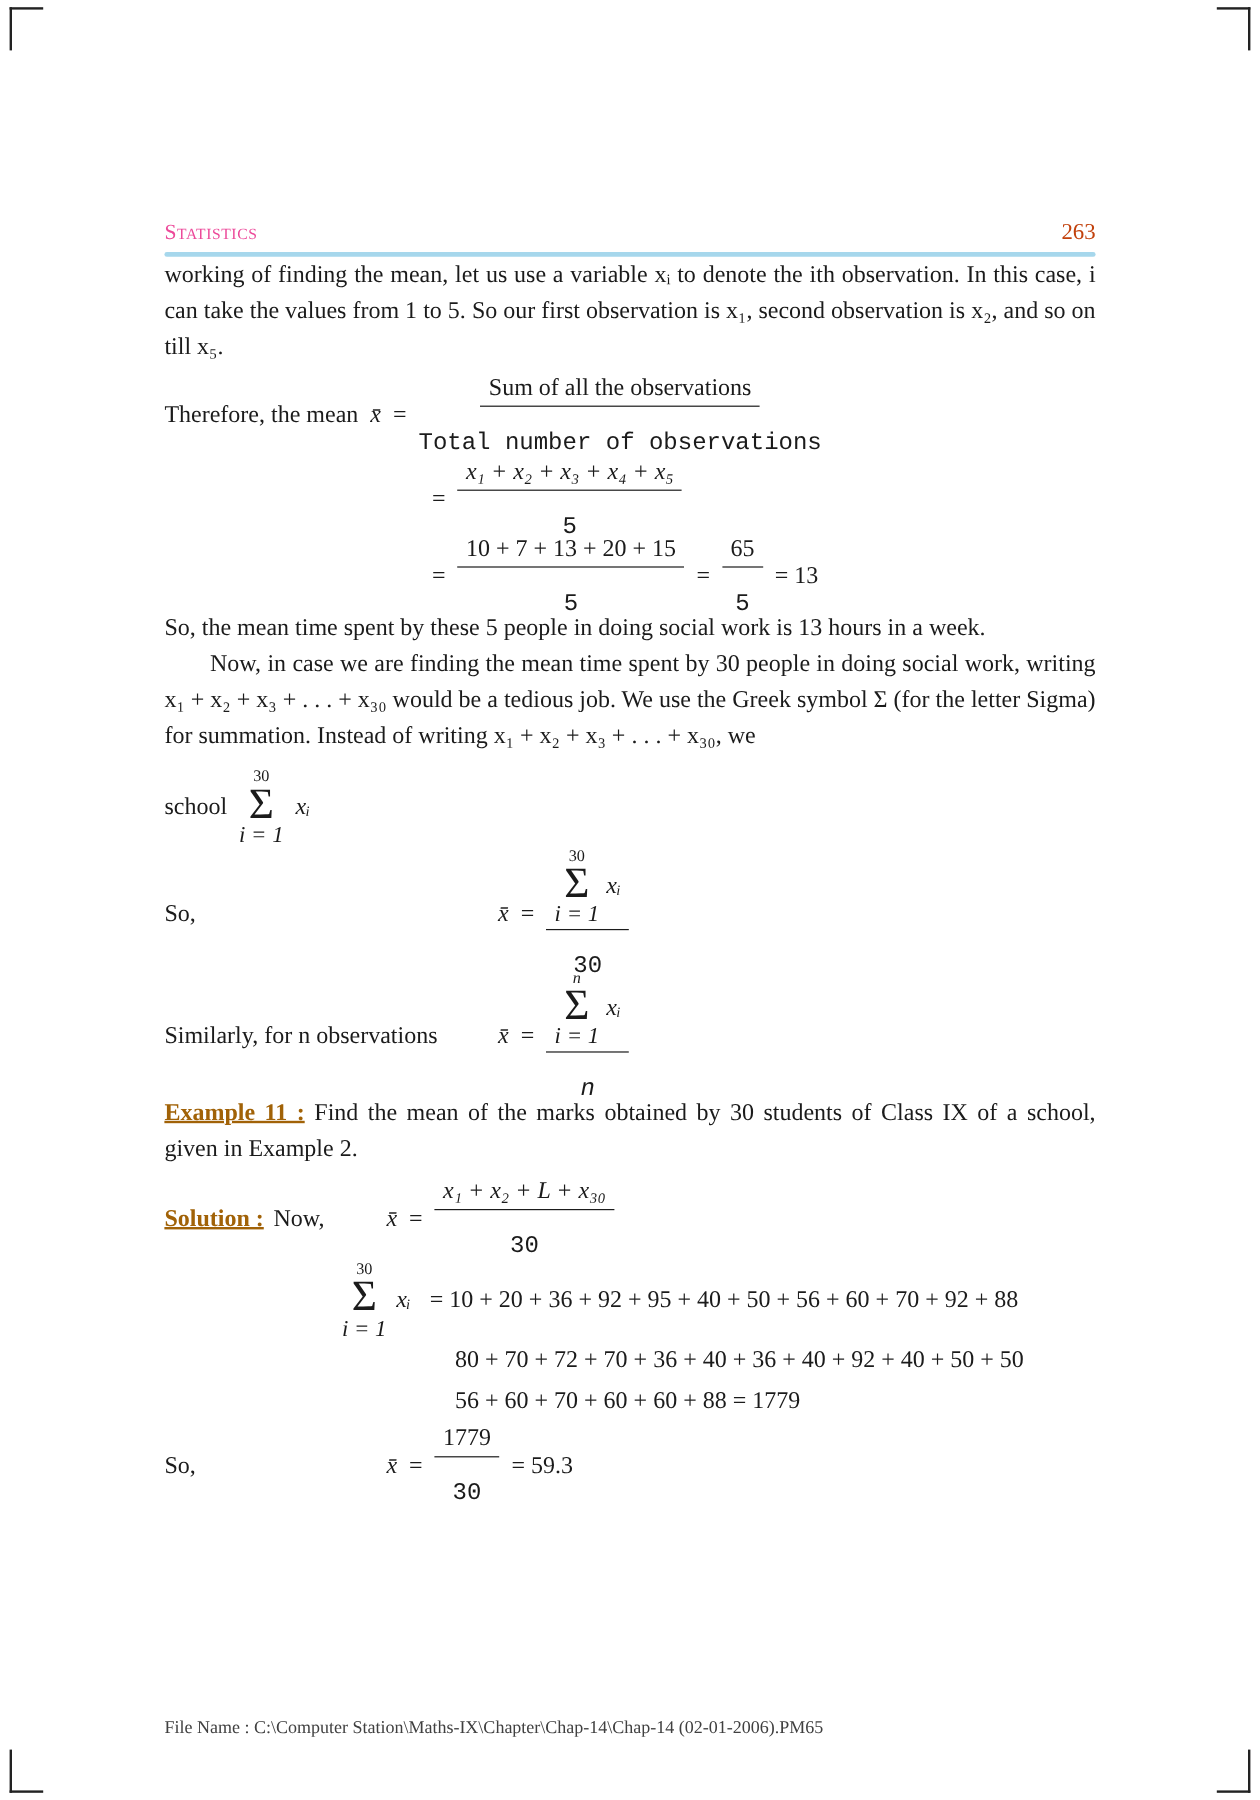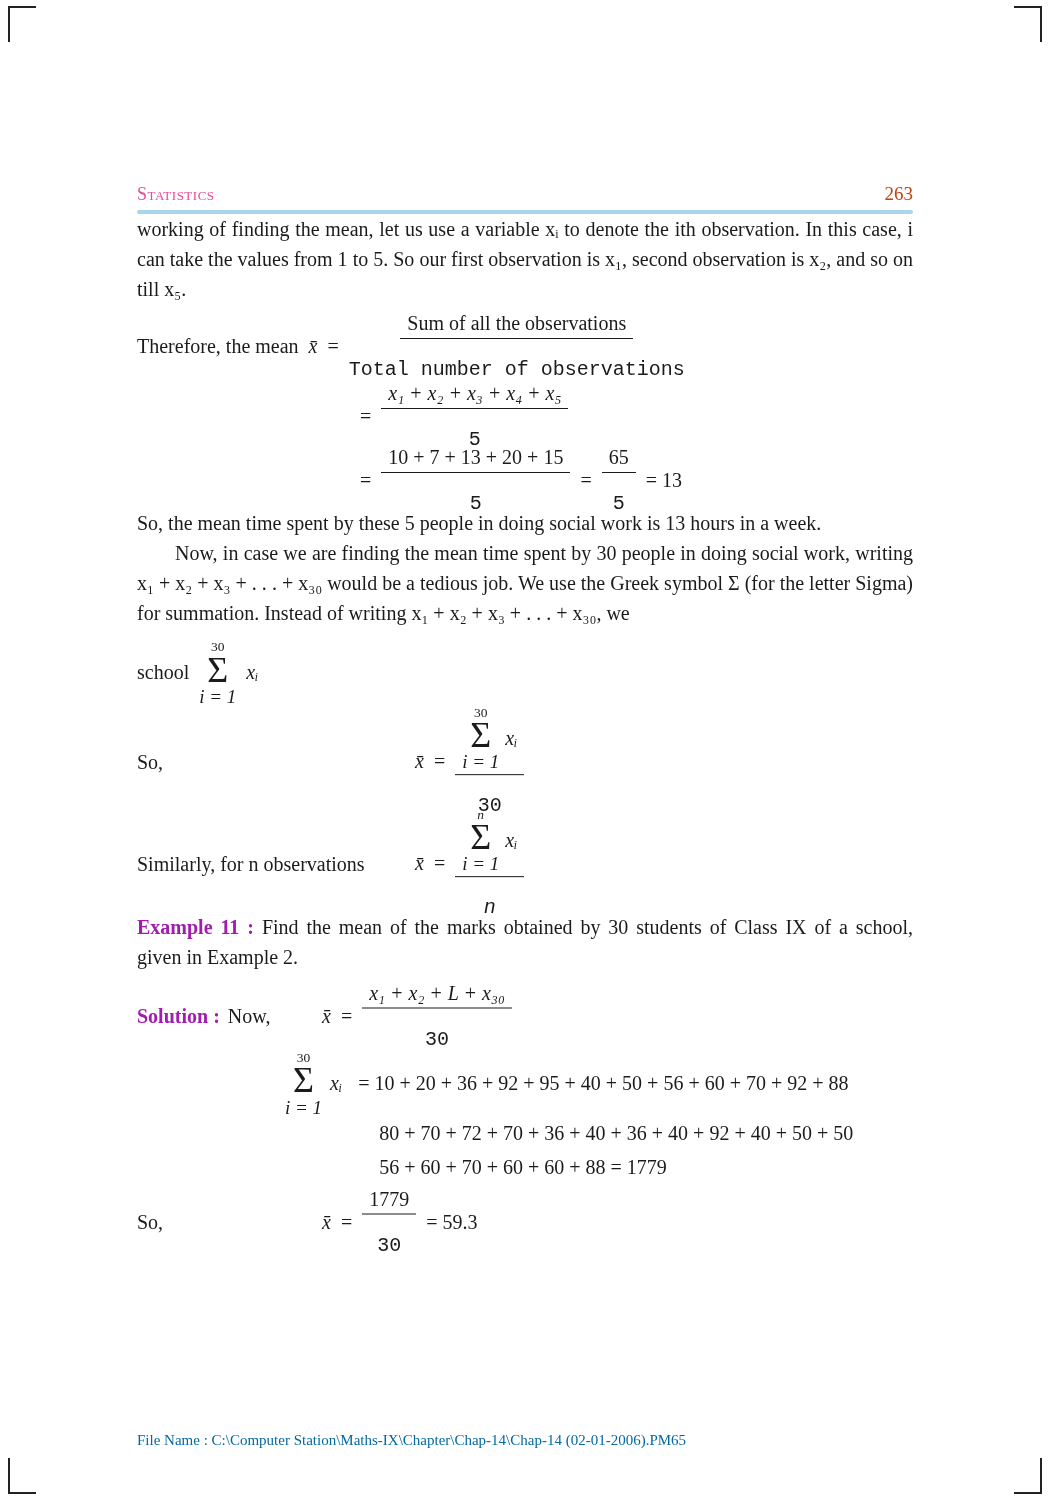--- a/index.html
+++ b/index.html
@@ -22,21 +22,21 @@
   .hdr-title { font-variant:small-caps; letter-spacing:.5px; font-size:18px; color:#ec4899; }
   .hdr-num { font-size:19px; color:#c2410c; }
   .rule { height:4px; background:#a6d7ec; margin-top:5px; border-radius:2px; }
 
   p.body { margin:0; text-align:justify; line-height:30px; }
   .indent { text-indent:38px; }
   .mt6{margin-top:6px;} .mt8{margin-top:8px;} .mt10{margin-top:10px;}
   .mt12{margin-top:12px;} .mt20{margin-top:20px;}
 
   .mi { font-style:italic; }
-  .ex-label { color:#a21caf; font-weight:bold; margin-right:8px; }
+  .ex-label { color:#a16207; font-weight:bold; margin-right:8px;text-decoration:underline; }
 
   .eqline { display:flex; align-items:center; gap:10px; }
   .ml223 { margin-left:223px; }
   .h56{height:56px;} .h64{height:64px;} .h96{height:96px;}
 
   .frac { display:inline-flex; flex-direction:column; align-items:center; text-align:center; }
   .frac .num { padding:0 7px 3px; border-bottom:1.6px solid #1b1b1b; display:inline-flex; align-items:center; gap:6px; justify-content:center; }
   .frac .den { padding-top:19px;font-family:Liberation Mono, monospace; }
 
   .sigma { display:inline-flex; flex-direction:column; align-items:center; line-height:1; }
@@ -46,21 +46,21 @@
 
   .row { position:relative; }
   .at { position:absolute; top:50%; transform:translateY(-50%); }
   .l0{left:0;} .l185{left:185px;} .l278{left:278px;}
 
   .sumwrap { display:flex; margin-left:148px; margin-top:4px; }
   .sig-x { height:64px; display:flex; align-items:center; gap:8px; }
   .sumline1 { height:64px; display:flex; align-items:center; margin-left:16px; white-space:nowrap; }
   .sumline23 { line-height:34px; margin-left:12px; padding-left:25px; white-space:nowrap; }
 
-  .footer { position:absolute; left:137px; top:1432px; font-size:15px; color:#0369a1; }
+  .footer { position:absolute; left:137px; top:1432px; font-size:15px; color:#404040; }
 </style>
 </head>
 <body>
 
 <div class="page">
 
   <div class="mark tl"></div>
   <div class="mark tr"></div>
   <div class="mark bl"></div>
   <div class="mark br"></div>

